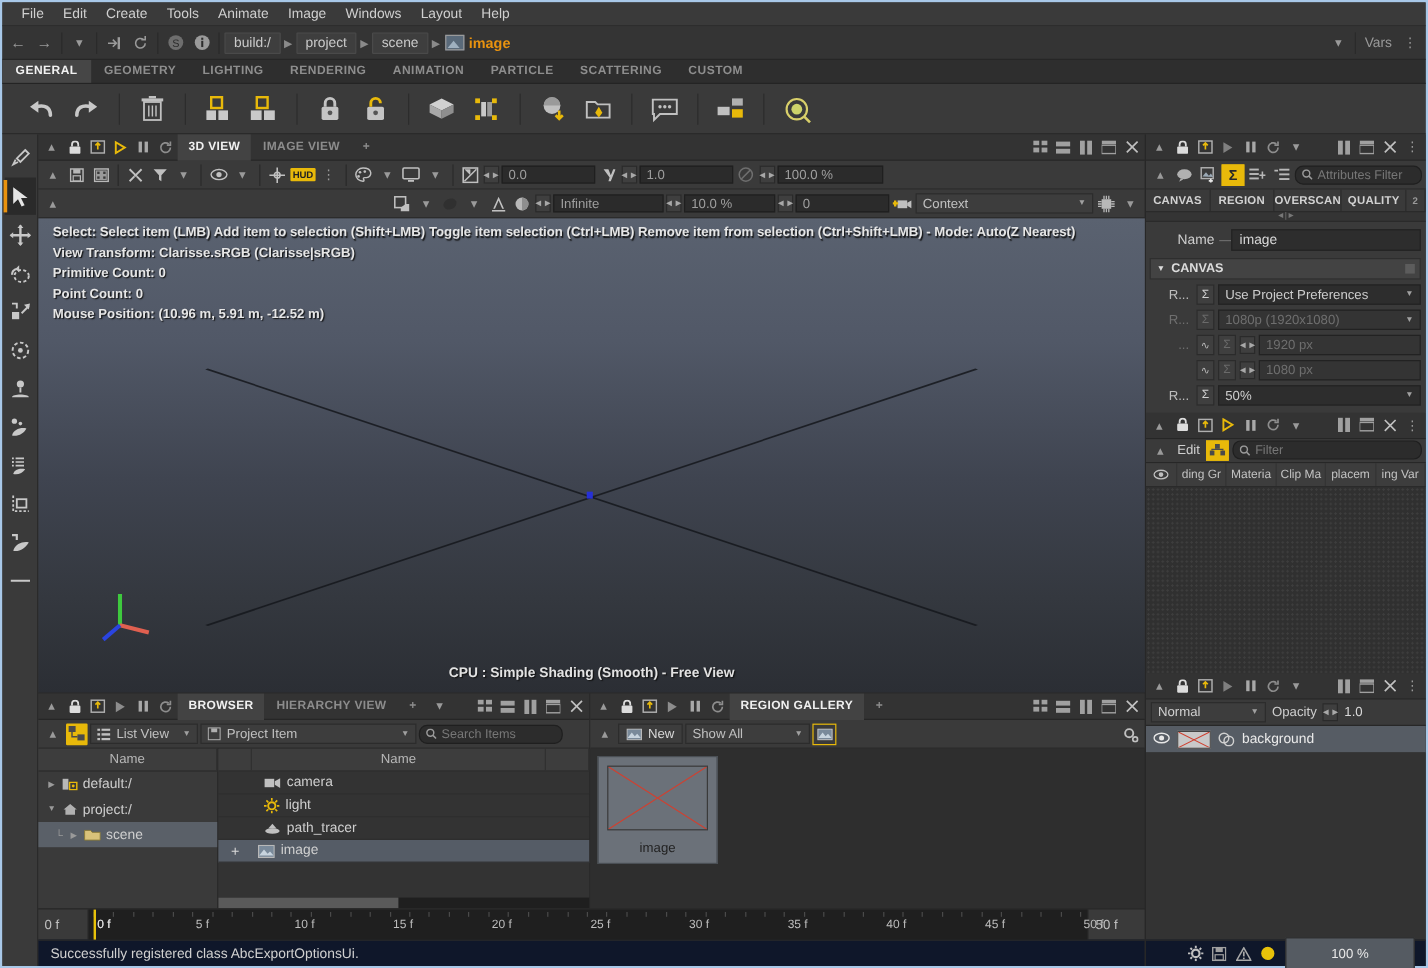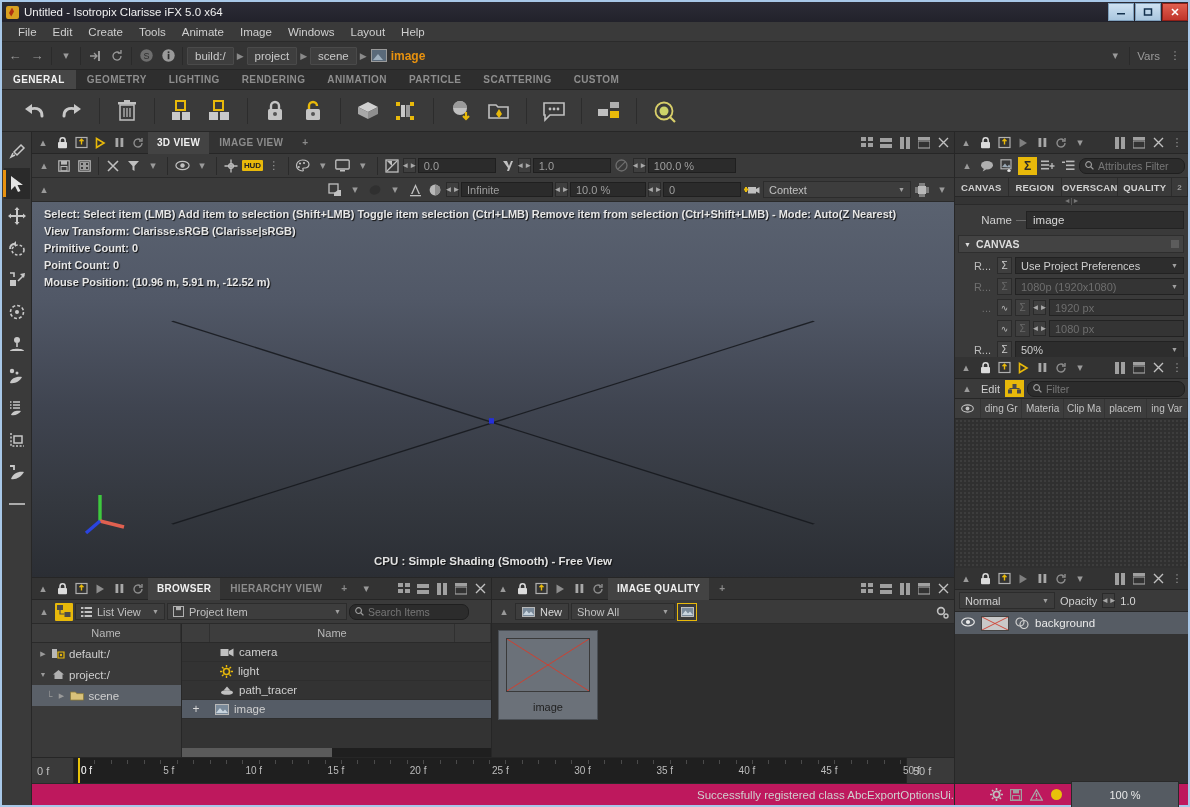--- a/index.html
+++ b/index.html
@@ -129,22 +129,22 @@
   .tl-start{width:42px;background:#3a3a3a;border-right:1px solid #252525;display:flex;
     align-items:center;padding-left:5px;font-size:11px;color:#c0c0c0;}
   .tl-track{flex:1;position:relative;background:#1f1f1f;}
   .tl-end{width:48px;background:#3a3a3a;border-left:1px solid #252525;display:flex;
     align-items:center;padding-left:6px;font-size:11px;color:#c0c0c0;}
   .tick{position:absolute;top:0;bottom:0;border-left:1px solid #4a4a4a;}
   .tick.minor{top:2px;height:4px;bottom:auto;}
   .ticklabel{position:absolute;top:7px;font-size:10px;color:#bdbdbd;white-space:nowrap;}
   .playhead{position:absolute;top:0;bottom:0;width:2px;background:#e8c20a;}
   
-  .statusbar{height:22px;flex:none;display:flex;align-items:center;background:#be185d;
-    border-top:1px solid #2a2a2a;text-align:right;}
+  .statusbar{height:22px;flex:none;display:flex;align-items:center;background:#0f172a;
+    border-top:1px solid #2a2a2a;}
   .status-msg{flex:1;padding-left:10px;font-size:11.5px;color:#d0d0d0;}
   .sb-i{width:20px;display:flex;align-items:center;justify-content:center;color:#a8a8a8;font-size:11px;}
   .dotled{width:11px;height:11px;border-radius:50%;background:#e8c20a;}
   .pctbox{width:108px;height:27px;margin:0 5px;background:#555b62;border:1px solid #2a2a2a;
     display:flex;align-items:center;justify-content:center;font-size:11px;color:#e8e8e8;}
   
   .attrtabs{height:19px;flex:none;display:flex;background:#3a3a3a;border-bottom:1px solid #272727;}
   .at{flex:1;display:flex;align-items:center;justify-content:center;font-size:9.5px;font-weight:bold;
     color:#d2d2d2;border-right:1px solid #2c2c2c;letter-spacing:.2px;}
   .at.more{flex:none;width:16px;font-size:8px;color:#9a9a9a;}
@@ -191,41 +191,20 @@
     font-size:11.5px;color:#eaeaea;}
   .lyr-thumb{width:28px;height:15px;background:#c9c9c9;border:1px solid #444;position:relative;}
   .yellowbox{border:1px solid #e8b90a !important;}
   .dotted{background-image:radial-gradient(#ffffff10 1px,transparent 1px);background-size:4px 4px;}
 </style>
 </head>
 <body>
 
 <div class="app">
 
-  <div class="titlebar">
-    <div class="tb-icon"></div>
-    <div class="tb-title">Untitled - Isotropix Clarisse iFX 5.0 x64</div>
-    <div class="tb-win">
-      <div class="tb-btn">
-        <svg width="10" height="10">
-            <rect x="1" y="6" width="8" height="1.5" fill="#13314d"></rect>
-          </svg>
-      </div>
-      <div class="tb-btn">
-        <svg width="10" height="10">
-            <rect x="1.5" y="2" width="7" height="6" fill="none" stroke="#13314d" stroke-width="1.5"></rect>
-          </svg>
-      </div>
-      <div class="tb-btn close">
-        <svg width="10" height="10">
-            <path d="M2 2 L8 8 M8 2 L2 8" stroke="#fff" stroke-width="1.6"></path>
-          </svg>
-      </div>
-    </div>
-  </div>
 
   <div class="menubar">
     <div class="menuitem">File</div>
     <div class="menuitem">Edit</div>
     <div class="menuitem">Create</div>
     <div class="menuitem">Tools</div>
     <div class="menuitem">Animate</div>
     <div class="menuitem">Image</div>
     <div class="menuitem">Windows</div>
     <div class="menuitem">Layout</div>
@@ -987,21 +966,21 @@
                   <rect x="1.5" y="1" width="2.8" height="9" fill="#a8a8a8"></rect>
                   <rect x="6.5" y="1" width="2.8" height="9" fill="#a8a8a8"></rect>
                 </svg>
             </div>
             <div class="pi">
               <svg width="12" height="12" viewBox="0 0 12 12">
                   <path d="M10 6a4 4 0 1 1-1.4-3" stroke="#8d8d8d" stroke-width="1.4" fill="none"></path>
                   <path d="M10 1v3H7" stroke="#8d8d8d" stroke-width="1.4" fill="none"></path>
                 </svg>
             </div>
-            <div class="ptab active">IMAGE QUALITY</div>
+            <div class="ptab active">REGION GALLERY</div>
             <div class="ptab">+</div>
             <div class="phspacer"></div>
             <div class="pi">
               <svg width="12" height="12" viewBox="0 0 12 12">
                   <rect x="0" y="0" width="5" height="4" fill="#a0a0a0"></rect>
                   <rect x="7" y="0" width="5" height="4" fill="#a0a0a0"></rect>
                   <rect x="0" y="6" width="5" height="4" fill="#a0a0a0"></rect>
                   <rect x="7" y="6" width="5" height="4" fill="#a0a0a0"></rect>
                 </svg>
             </div>

